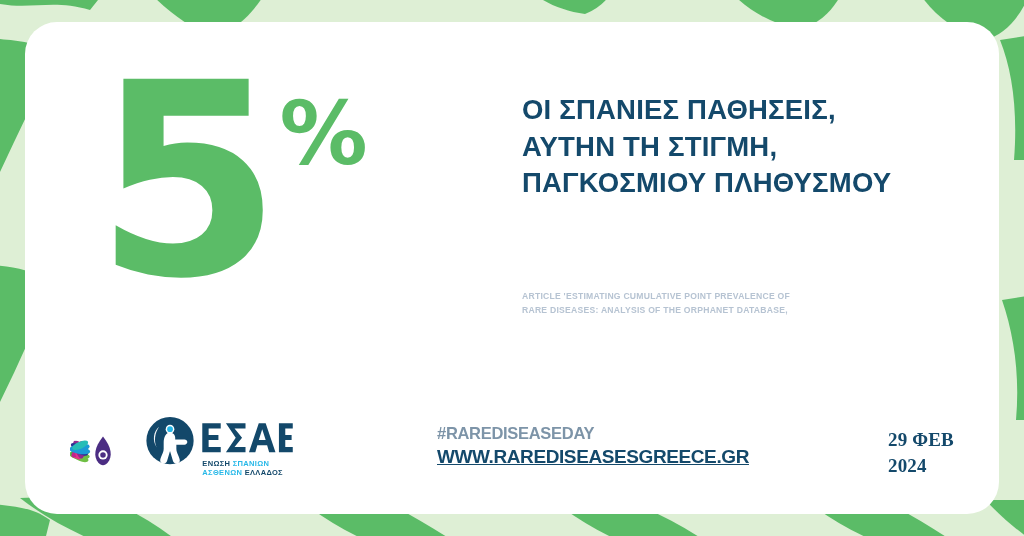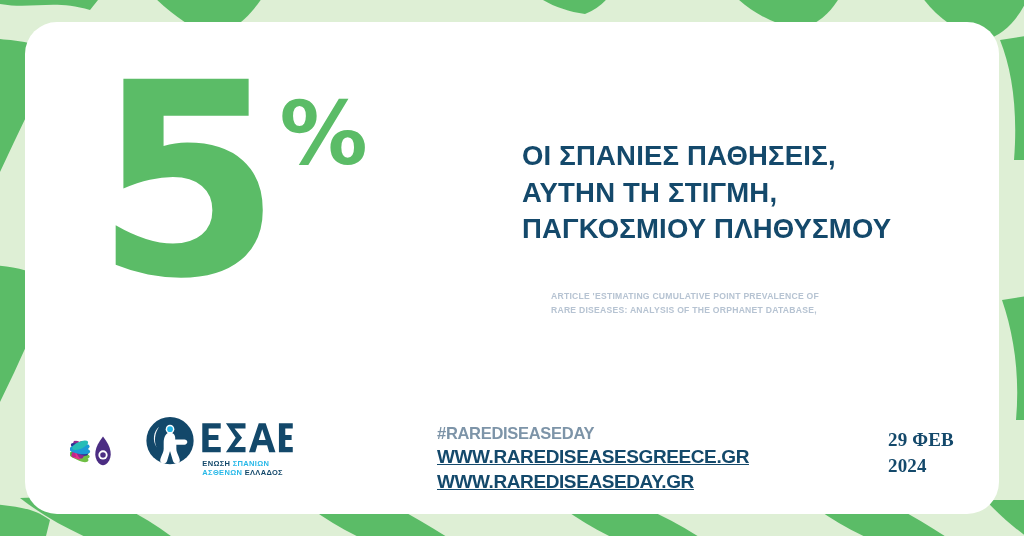--- a/index.html
+++ b/index.html
@@ -83,21 +83,20 @@
   #citation {
     position: absolute;
     left: 522px;
     top: 289px;
     width: 360px;
     color: #B6C3D2;
     font-size: 8.6px;
     line-height: 1.68;
     font-weight: 700;
     letter-spacing: 0.25px;
-    margin-left: 29px;
   }
   #citation .cite-line { display: block; white-space: nowrap; }
 
   
   #footer {
     position: absolute;
     left: 0;
     top: 405px;
     width: 1024px;
     height: 100px;
@@ -187,21 +186,21 @@
   </svg>
 </div>
 
 <div id="card"></div>
 
 <div id="stat-block" style="z-index:2;">
   <span id="stat-number">5</span>
   <span id="stat-percent">%</span>
 </div>
 
-<div id="headline" style="z-index:2;margin-top:46px;">
+<div id="headline" style="z-index:2;">
   <span class="hl-line">ΟΙ ΣΠΑΝΙΕΣ ΠΑΘΗΣΕΙΣ,</span>
   <span class="hl-line">ΑΥΤΗΝ ΤΗ ΣΤΙΓΜΗ,</span>
   <span class="hl-line">ΠΑΓΚΟΣΜΙΟΥ ΠΛΗΘΥΣΜΟΥ</span>
 </div>
 
 <div id="citation" style="z-index:2;">
   <span class="cite-line">ARTICLE 'ESTIMATING CUMULATIVE POINT PREVALENCE OF</span>
   <span class="cite-line">RARE DISEASES: ANALYSIS OF THE ORPHANET DATABASE,</span>
 </div>
 
@@ -286,21 +285,20 @@
         <text x="101" y="108">
           <tspan class="esae-cyan">ΑΣΘΕΝΩΝ</tspan><tspan class="esae-navy"> ΕΛΛΑΔΟΣ</tspan>
         </text>
       </g>
     </svg>
   </div>
 
   <div id="links">
     <div id="hashtag">#RAREDISEASEDAY</div>
     <a class="url" href="#">WWW.RAREDISEASESGREECE.GR</a>
-    <a class="url" href="#">WWW.RAREDISEASEDAY.GR</a>
   </div>
 
   <div id="date-block">
     <span>29 ΦΕΒ</span>
     <span>2024</span>
   </div>
 
 </div>
 
 </body></html>

